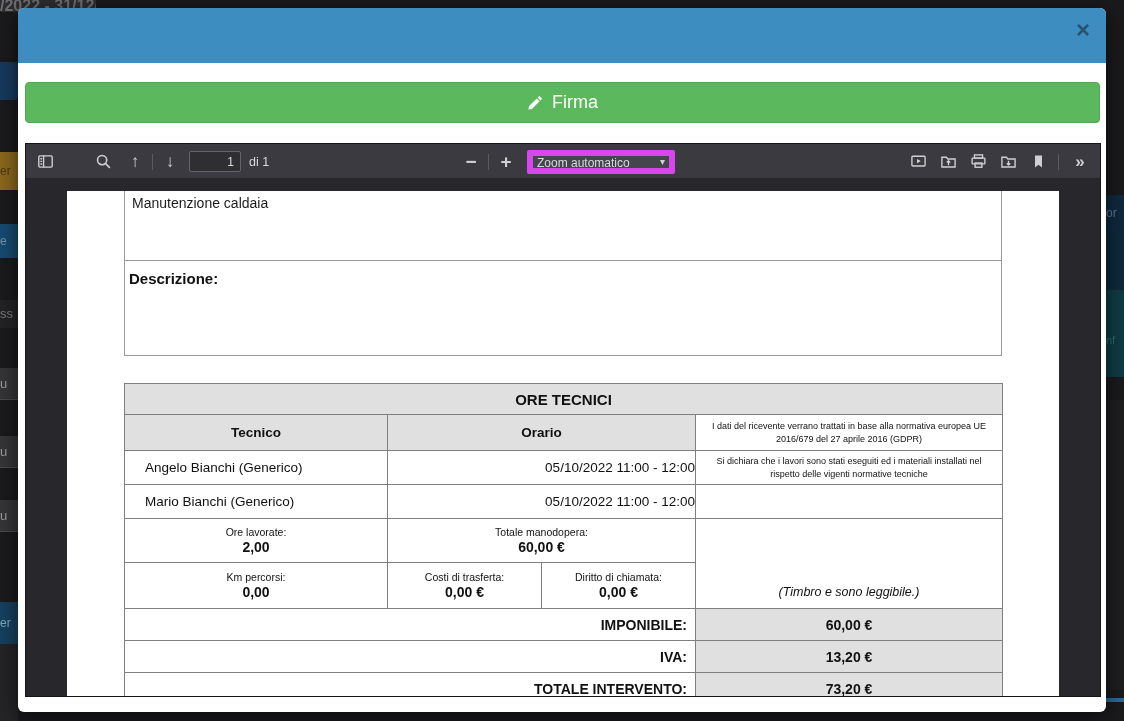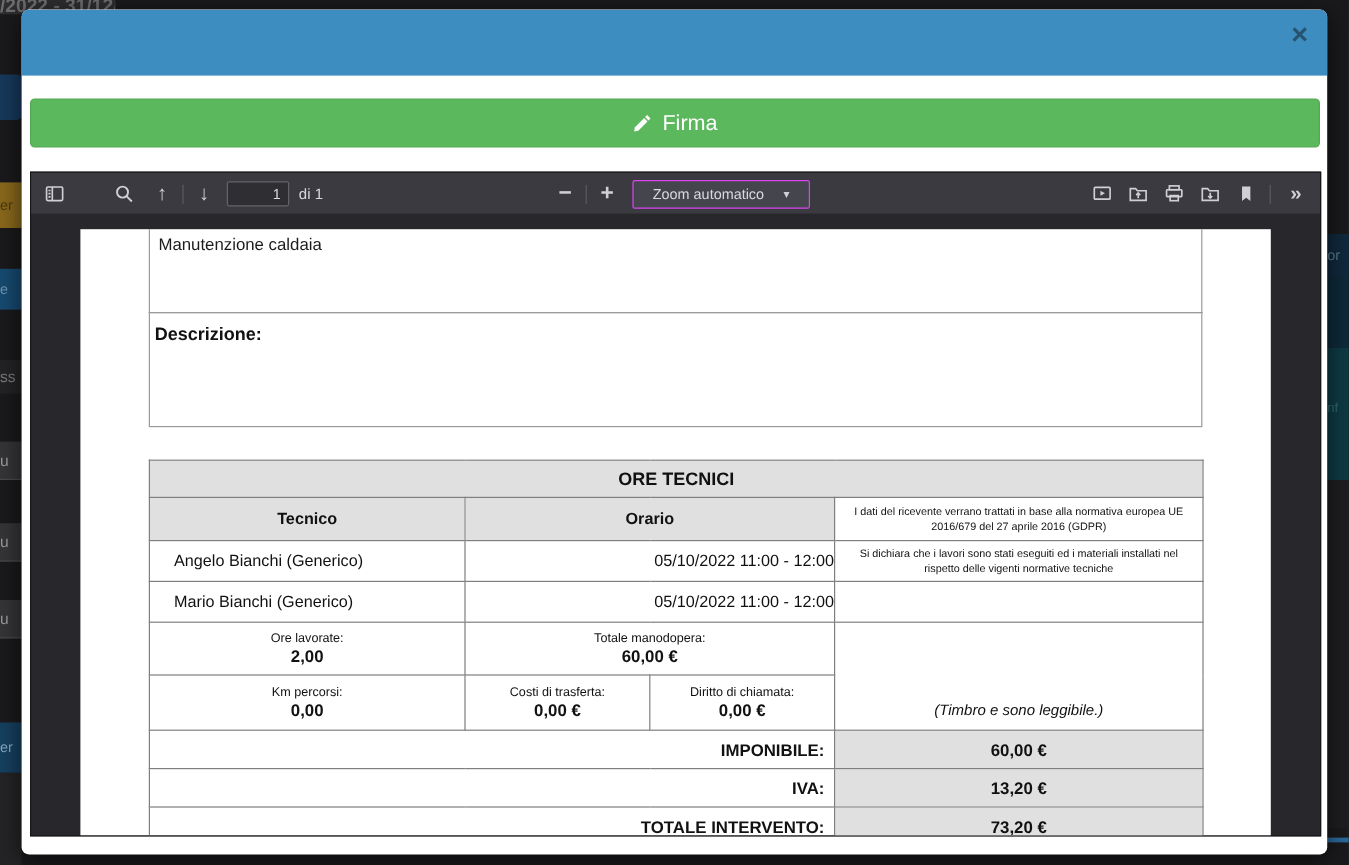--- a/index.html
+++ b/index.html
@@ -20,21 +20,21 @@
     color:#7a7a7c; font-size:13px; line-height:28px; }
   .frag-u { left:0; width:18px; height:32px; background:#353538; border-bottom:1px solid #4a4a4c;
     color:#9b9b9e; font-size:13px; line-height:32px; }
   .frag-u1 { top:368px; } .frag-u2 { top:436px; } .frag-u3 { top:500px; }
   .frag-navy2 { left:0; top:602px; width:18px; height:42px; background:#16405f;
     color:#7fa8c0; font-size:12px; line-height:42px; }
   .frag-bottom { left:0; top:644px; width:18px; height:77px; background:#242426; }
   .frag-r-or { left:1106px; top:195px; width:18px; height:37px; background:#10293d;
     color:#5a7a92; font-size:12px; line-height:37px; }
   .frag-r-navy { left:1106px; top:232px; width:18px; height:58px; background:#0e2a3a; }
-  .frag-r-teal { left:1106px; top:290px; width:18px; height:110px; background:#0e3b44;
+  .frag-r-teal { left:1106px; top:290px; width:18px; height:87px; background:#0e3b44;
     color:#2e6a6e; font-size:11px; line-height:20px; padding-top:40px; }
   .frag-r-dark { left:1106px; top:400px; width:18px; height:290px; background:#1e1e20; }
   .frag-r-blue { left:1106px; top:698px; width:18px; height:4px; background:#2a6a9a; }
 
   
   .modal { position:absolute; left:18px; top:8px; width:1088px; height:704px;
     background:#ffffff; border-radius:6px; overflow:hidden;
     box-shadow:0 4px 20px rgba(0,0,0,.6); }
   .modal-header { height:55px; background:#3e8dc0; display:flex; align-items:center;
     padding:0 16px; color:#ffffff; }
@@ -52,23 +52,23 @@
   .toolbar { position:relative; height:35px; background:#3a3a40; border-bottom:1px solid #26262a;
     display:flex; align-items:center; color:#cfcfd4; }
   .tb-abs { position:absolute; top:0; height:35px; display:flex; align-items:center; }
   .tb-btn { width:26px; height:26px; display:flex; align-items:center; justify-content:center;
     background:none; border:none; color:#cfcfd4; cursor:pointer; font-size:16px; }
   .tb-sep { width:1px; height:16px; background:#5a5a60; margin:0 4px; }
   .page-input { width:52px; height:21px; background:#2f2f33; border:1px solid #646468;
     border-radius:2px; color:#d9d9de; font-size:12px; text-align:right; padding-right:6px;
     font-family:"Liberation Sans", sans-serif; }
   .page-count { font-size:12.5px; color:#d9d9de; margin-left:8px; }
-  .zoom-select { width:148px; height:24px; background:#45454d; border:1px solid #d946ef;
-    border-radius:2px; color:#d9d9de; font-size:12px; display:flex; align-items:center;
-    padding:0 16px; cursor:pointer; }
+  .zoom-select { width:148px; height:24px; background:#45454d; border:6px solid #d946ef;
+    border-radius:2px; color:#d9d9de; font-size:12px; display:flex; 
+    padding:0 4px; cursor:pointer; }
   .zoom-caret { margin-left:auto; font-size:10px; color:#cfcfd4; }
   .glyph-arrow { font-size:17px; }
   .glyph-pm { font-size:19px; font-weight:bold; }
   .glyph-more { font-size:17px; font-weight:bold; letter-spacing:-2px; }
 
   
   .page-area { position:relative; height:517px; overflow:hidden; }
   .pdf-page { position:relative; margin:12px auto; width:992px; height:517px; background:#ffffff; }
   .doc-box { margin:0 57px; border:1px solid #9a9a9a; }
   .box-intervention { height:70px; border-top:none; font-size:14px; color:#1c1c1c;

